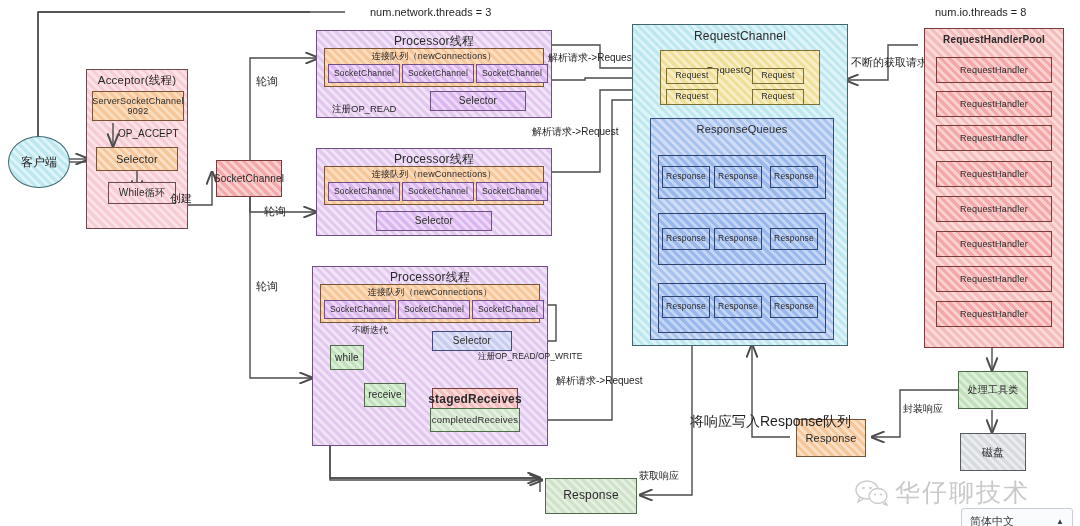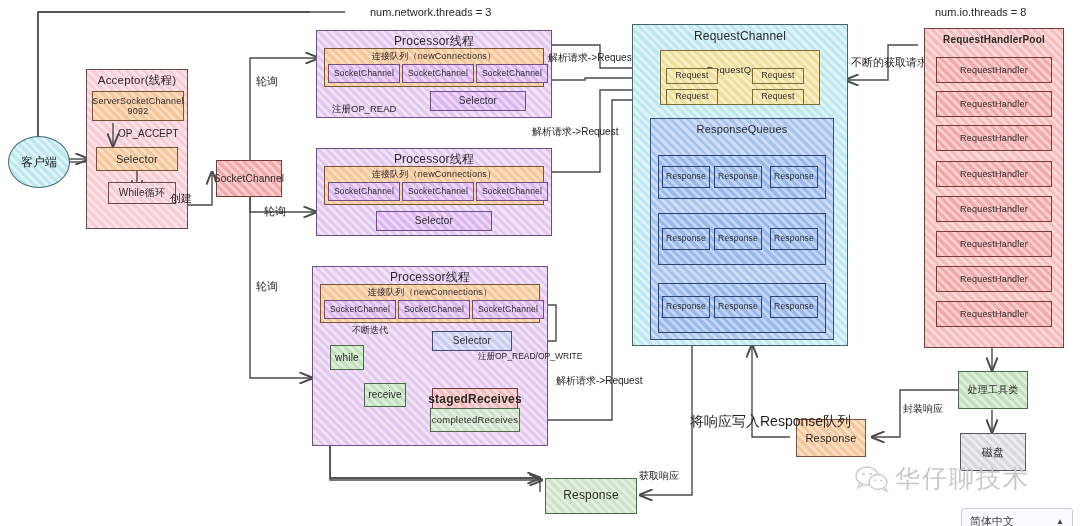--- a/index.html
+++ b/index.html
@@ -346,21 +346,21 @@
   <div class="box h-peach" style="left:796px; top:419px; width:70px; height:38px; font-size:11px;">
     <span>Response</span>
   </div>
   <div class="label" style="left:690px; top:382px; font-size:14px;margin-top:32px;">将响应写入Response队列</div>
   <div class="label" style="left:639px; top:470px; font-size:10px;">获取响应</div>
 
   <div class="box h-green2" style="left:545px; top:478px; width:92px; height:36px; font-size:12px;">
     <span>Response</span>
   </div>
 
-  <div class="wm" style="left:855px; top:462px;justify-content:center;">
+  <div class="wm" style="left:855px; top:476px;justify-content:center;">
     <span>
       <svg width="34" height="26" viewBox="0 0 34 26">
         <ellipse cx="12" cy="10" rx="11" ry="9" fill="none" stroke="#cccccc" stroke-width="1.4"></ellipse>
         <path d="M5,17 L3,22 L8,19" fill="none" stroke="#cccccc" stroke-width="1.4"></path>
         <circle cx="8.5" cy="8" r="1.3" fill="#cccccc"></circle>
         <circle cx="15.5" cy="8" r="1.3" fill="#cccccc"></circle>
         <ellipse cx="23" cy="16" rx="9" ry="7.5" fill="#ffffff" stroke="#cccccc" stroke-width="1.4"></ellipse>
         <path d="M30,22 L32,25 L28,23.5" fill="none" stroke="#cccccc" stroke-width="1.4"></path>
         <circle cx="20" cy="14.5" r="1.1" fill="#cccccc"></circle>
         <circle cx="26" cy="14.5" r="1.1" fill="#cccccc"></circle>

